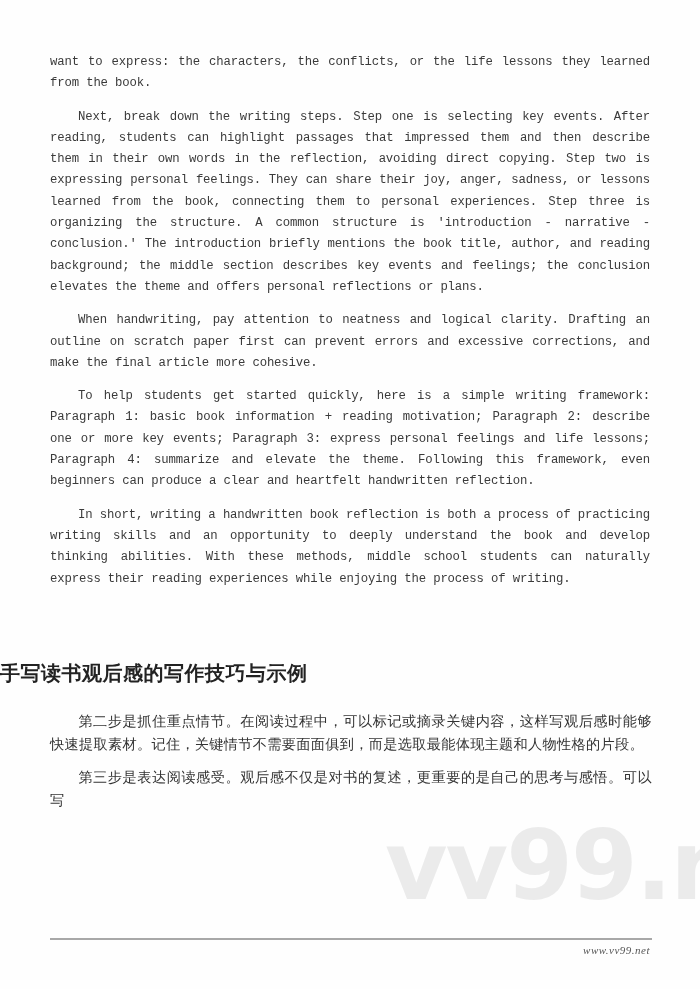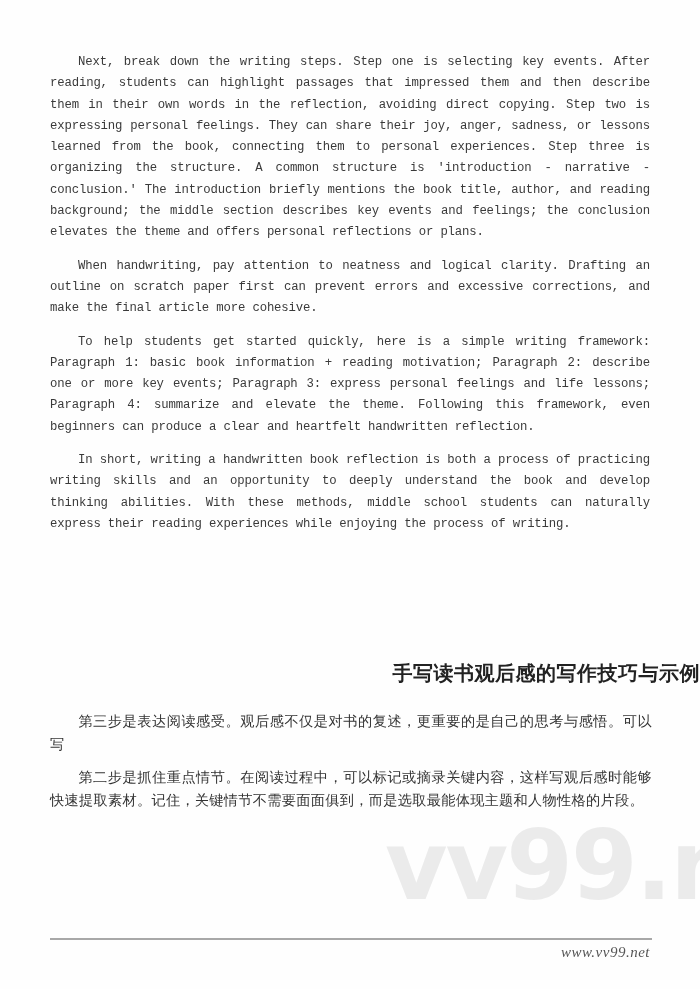--- a/index.html
+++ b/index.html
@@ -7,57 +7,58 @@
     .page { position: absolute; left: 0; top: 0; width: 700px; height: 989px; background: #fefefe; }
     .en-block { position: absolute; left: 50px; top: 52px; width: 600px; }
     .en-p {
       font-family: "Liberation Mono", "DejaVu Sans Mono", monospace;
       font-size: 12.3px; line-height: 21.3px; color: #3a3a3a;
       margin: 0 0 12px 0; text-align: justify; text-align-last: left;
       letter-spacing: -0.15px; word-spacing: 0px;
     }
     .en-p.indent { text-indent: 28px; }
     .title {
-      position: absolute; left: 0; top: 660px; width: 700px; text-align: right;
+      position: absolute; left: 0; top: 660px; width: 700px; text-align: left;
       font-family: "DejaVu Sans", sans-serif; font-size: 20px; font-weight: bold;
       color: #222; letter-spacing: 0.5px;
     }
     .zh-block { position: absolute; left: 50px; top: 710px; width: 602px; }
     .zh-p {
       font-family: "DejaVu Serif", serif; font-size: 14.2px; line-height: 23px;
       color: #333; margin: 0 0 10px 0; text-indent: 2em; text-align: justify;
       letter-spacing: 0.3px;
     }
     .watermark {
       position: absolute; left: 385px; top: 810px; font-family: "DejaVu Sans", sans-serif;
       font-weight: bold; font-size: 96px; color: rgba(200,200,200,0.35); letter-spacing: -2px;
       pointer-events: none; white-space: nowrap;
     }
     .footer-line { position: absolute; left: 50px; top: 938px; width: 602px; height: 2px; background: #a8a8a8; }
     .footer-url {
       position: absolute; right: 50px; top: 944px; font-family: "Liberation Serif", serif;
-      font-style: italic; font-size: 15px; color: #555; letter-spacing: 0.5px;
+      font-style: italic; font-size: 11px; color: #555; letter-spacing: 0.5px;
     }
   </style>
 </head>
 <body>
 
 <div class="page">
 
   <div class="en-block">
+    <p class="en-p">want to express: the characters, the conflicts, or the life lessons they learned from the book.</p>
     <p class="en-p indent">Next, break down the writing steps. Step one is selecting key events. After reading, students can highlight passages that impressed them and then describe them in their own words in the reflection, avoiding direct copying. Step two is expressing personal feelings. They can share their joy, anger, sadness, or lessons learned from the book, connecting them to personal experiences. Step three is organizing the structure. A common structure is 'introduction - narrative - conclusion.' The introduction briefly mentions the book title, author, and reading background; the middle section describes key events and feelings; the conclusion elevates the theme and offers personal reflections or plans.</p>
     <p class="en-p indent">When handwriting, pay attention to neatness and logical clarity. Drafting an outline on scratch paper first can prevent errors and excessive corrections, and make the final article more cohesive.</p>
     <p class="en-p indent">To help students get started quickly, here is a simple writing framework: Paragraph 1: basic book information + reading motivation; Paragraph 2: describe one or more key events; Paragraph 3: express personal feelings and life lessons; Paragraph 4: summarize and elevate the theme. Following this framework, even beginners can produce a clear and heartfelt handwritten reflection.</p>
     <p class="en-p indent">In short, writing a handwritten book reflection is both a process of practicing writing skills and an opportunity to deeply understand the book and develop thinking abilities. With these methods, middle school students can naturally express their reading experiences while enjoying the process of writing.</p>
   </div>
 
   <div class="title">手写读书观后感的写作技巧与示例</div>
 
   <div class="zh-block">
+    <p class="zh-p">第二步是抓住重点情节。在阅读过程中，可以标记或摘录关键内容，这样写观后感时能够快速提取素材。记住，关键情节不需要面面俱到，而是选取最能体现主题和人物性格的片段。</p>
     <p class="zh-p">第三步是表达阅读感受。观后感不仅是对书的复述，更重要的是自己的思考与感悟。可以写</p>
-    <p class="zh-p">第二步是抓住重点情节。在阅读过程中，可以标记或摘录关键内容，这样写观后感时能够快速提取素材。记住，关键情节不需要面面俱到，而是选取最能体现主题和人物性格的片段。</p>
   </div>
 
   <div class="watermark">vv99.net</div>
 
   <div class="footer-line"></div>
   <div class="footer-url">www.vv99.net</div>
 </div>
 
 </body></html>

